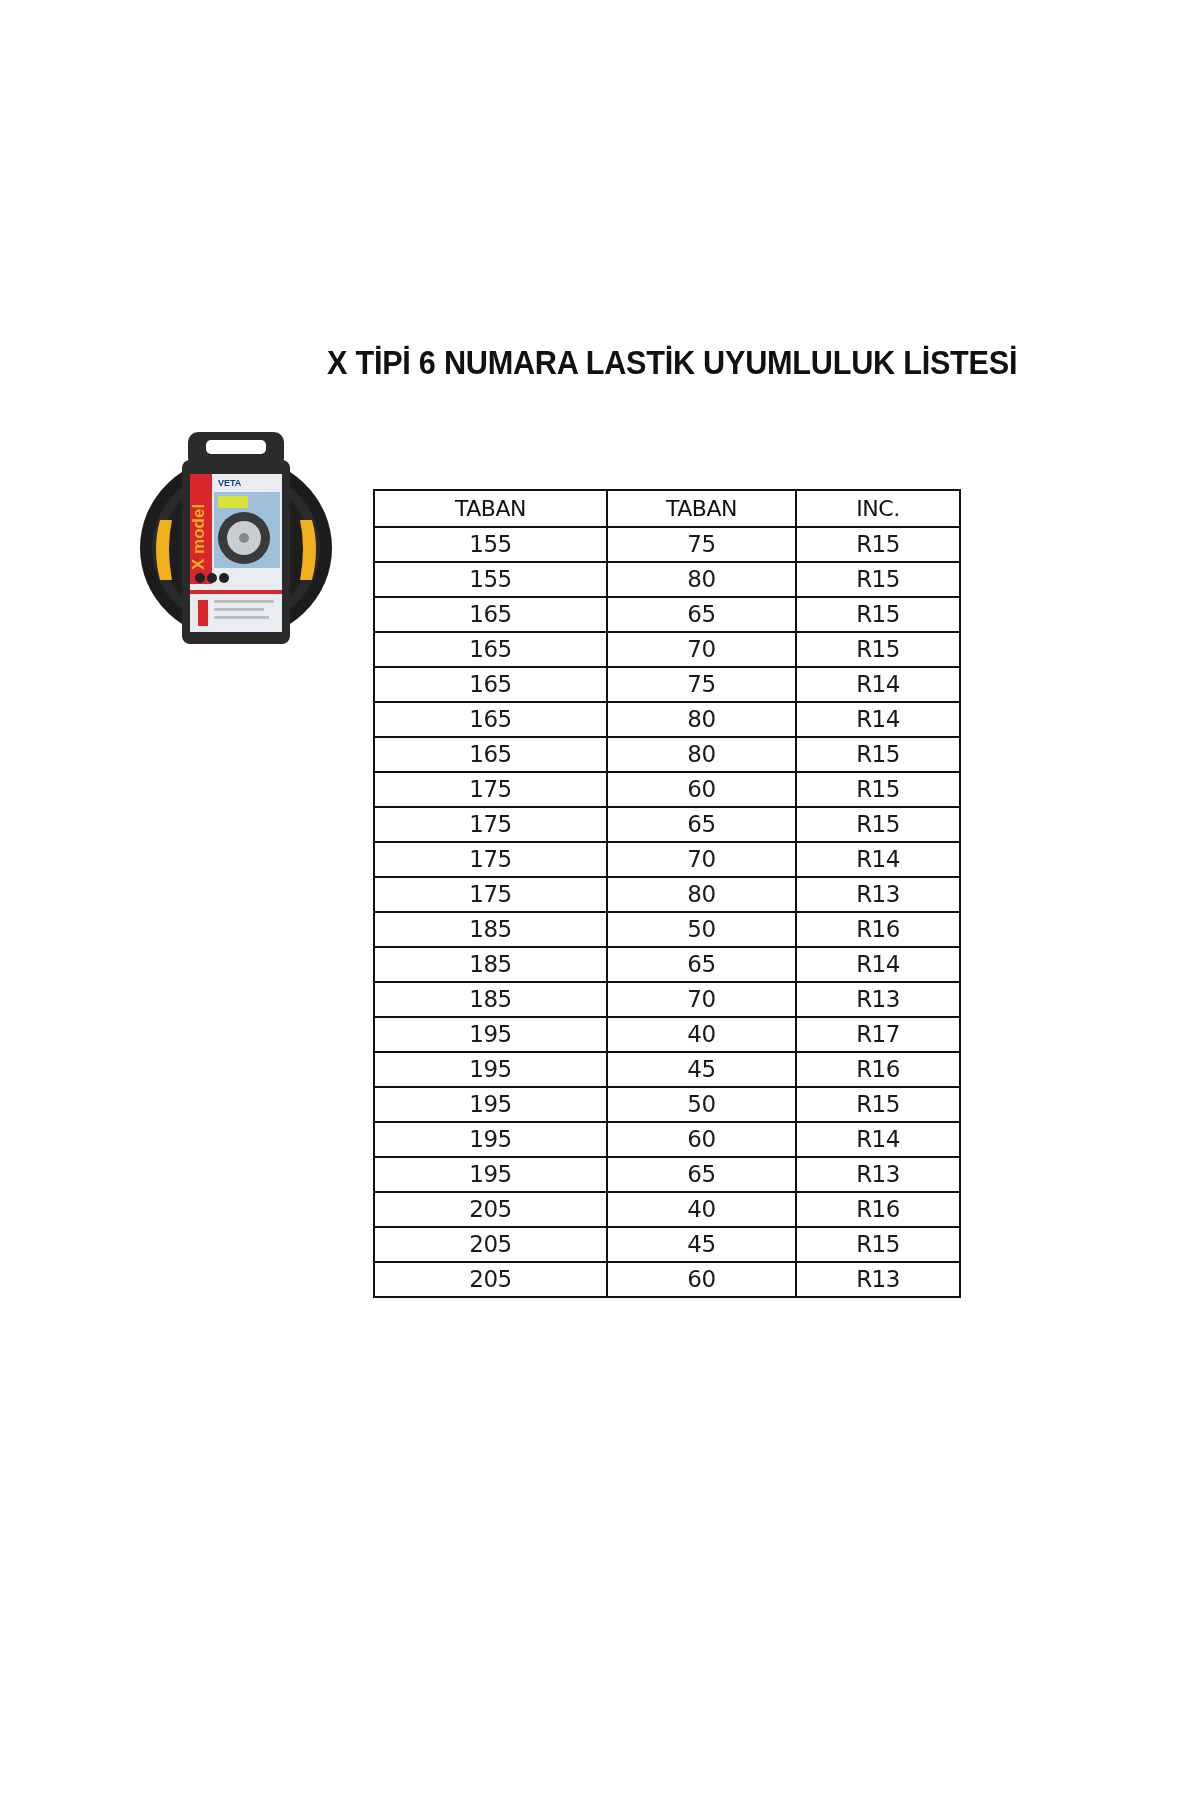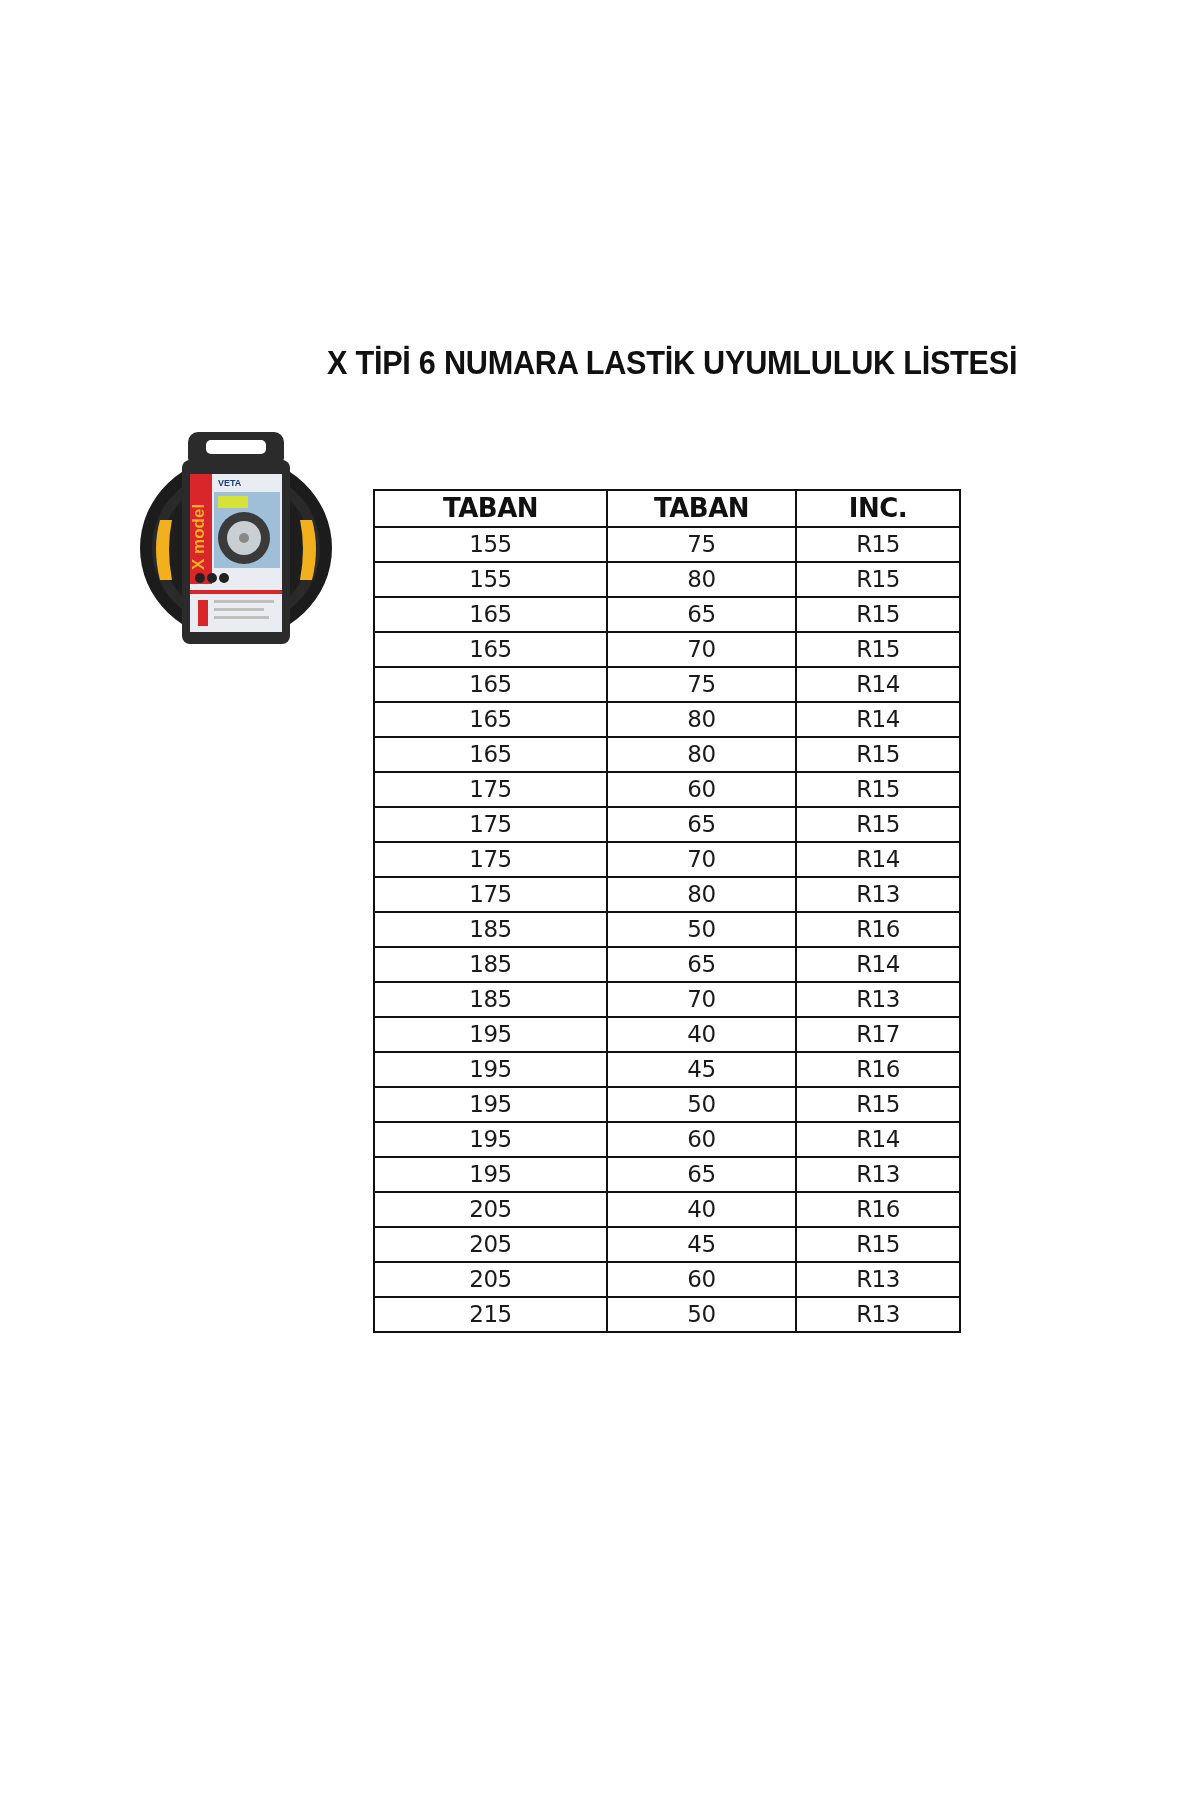--- a/index.html
+++ b/index.html
@@ -55,22 +55,22 @@
       text-align: center;
       font-size: 23px;
       font-weight: normal;
       color: #1a1a1a;
       line-height: 33px;
       font-family: "DejaVu Sans", sans-serif;
       letter-spacing: -0.5px;
     }
     .compat-table th {
       height: 35px;
-      font-size: 26px;
-      font-weight: bold;
+      font-size: 22px;
+      font-weight: normal;
       color: #111111;
     }
     .col-taban { width: 233px; }
     .col-yanak { width: 189px; }
     .col-inc { width: 164px; }
   </style>
 </head>
 <body>
 
 <h1 class="page-title">X TİPİ 6 NUMARA LASTİK UYUMLULUK LİSTESİ</h1>
@@ -231,19 +231,14 @@
       <tr>
         <td>205</td>
         <td>45</td>
         <td>R15</td>
       </tr>
       <tr>
         <td>205</td>
         <td>60</td>
         <td>R13</td>
       </tr>
-      <tr>
-        <td>215</td>
-        <td>50</td>
-        <td>R13</td>
-      </tr>
     </tbody>
 </table>
 
 </body></html>

